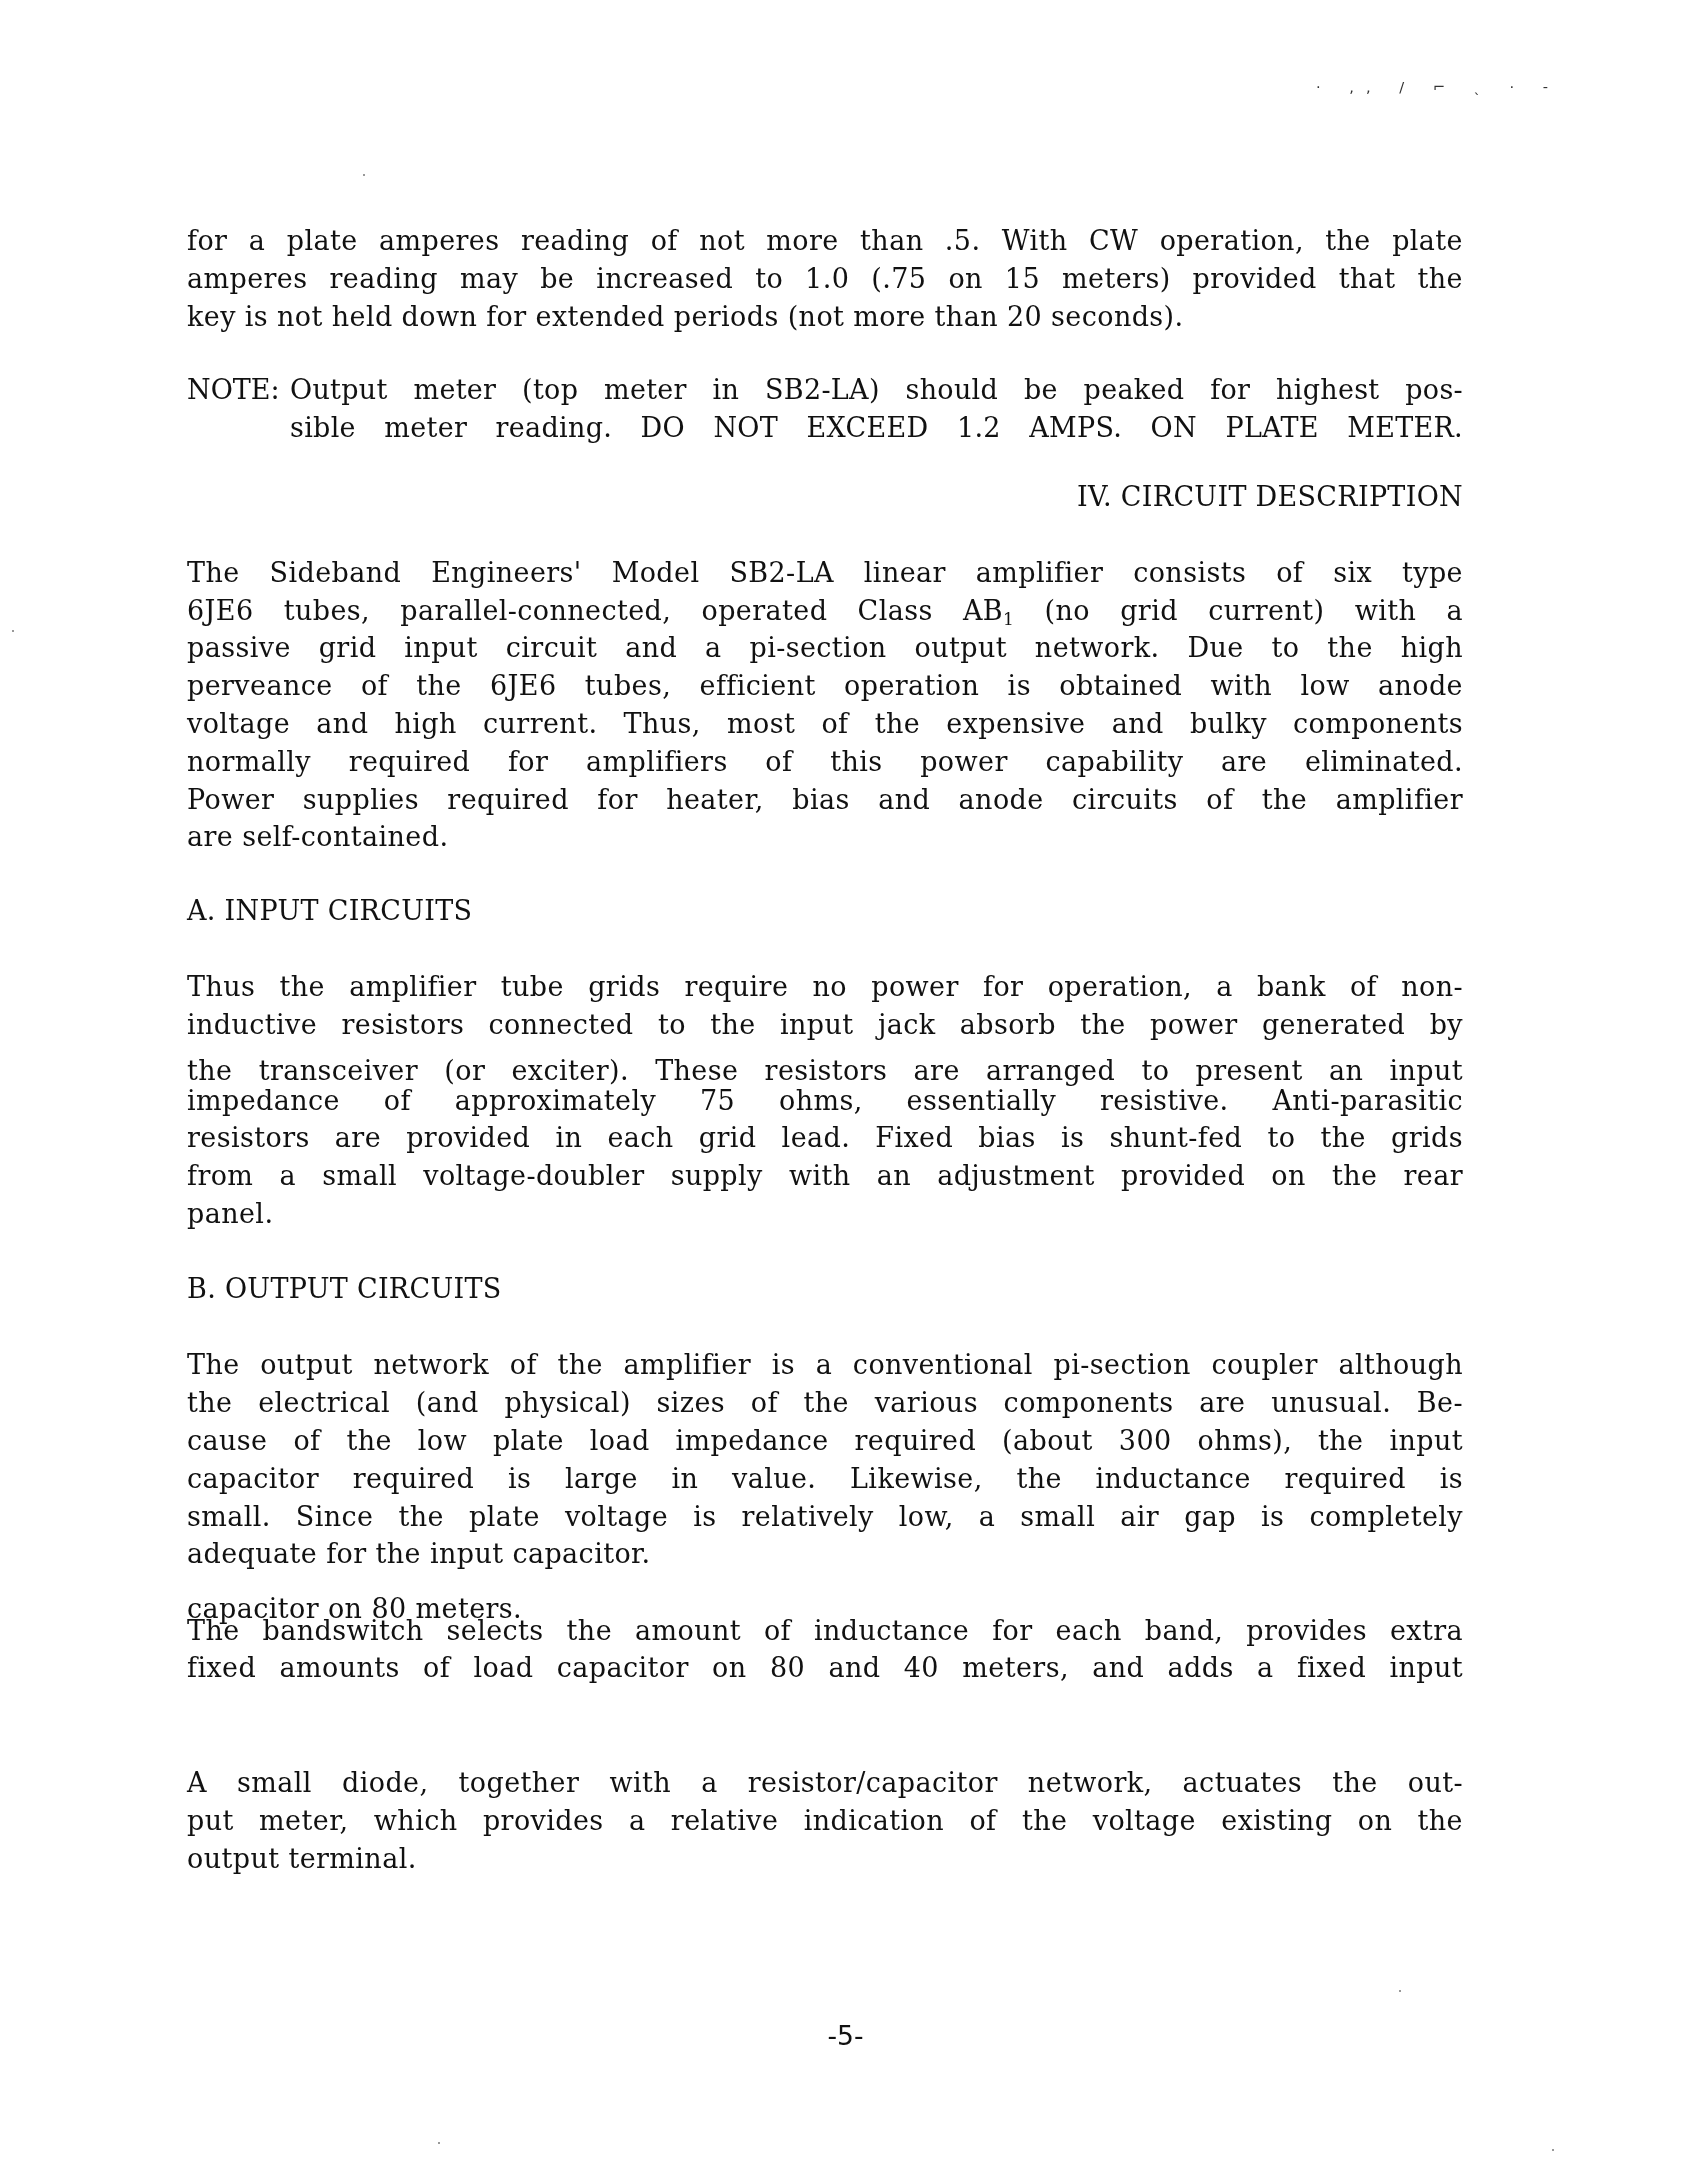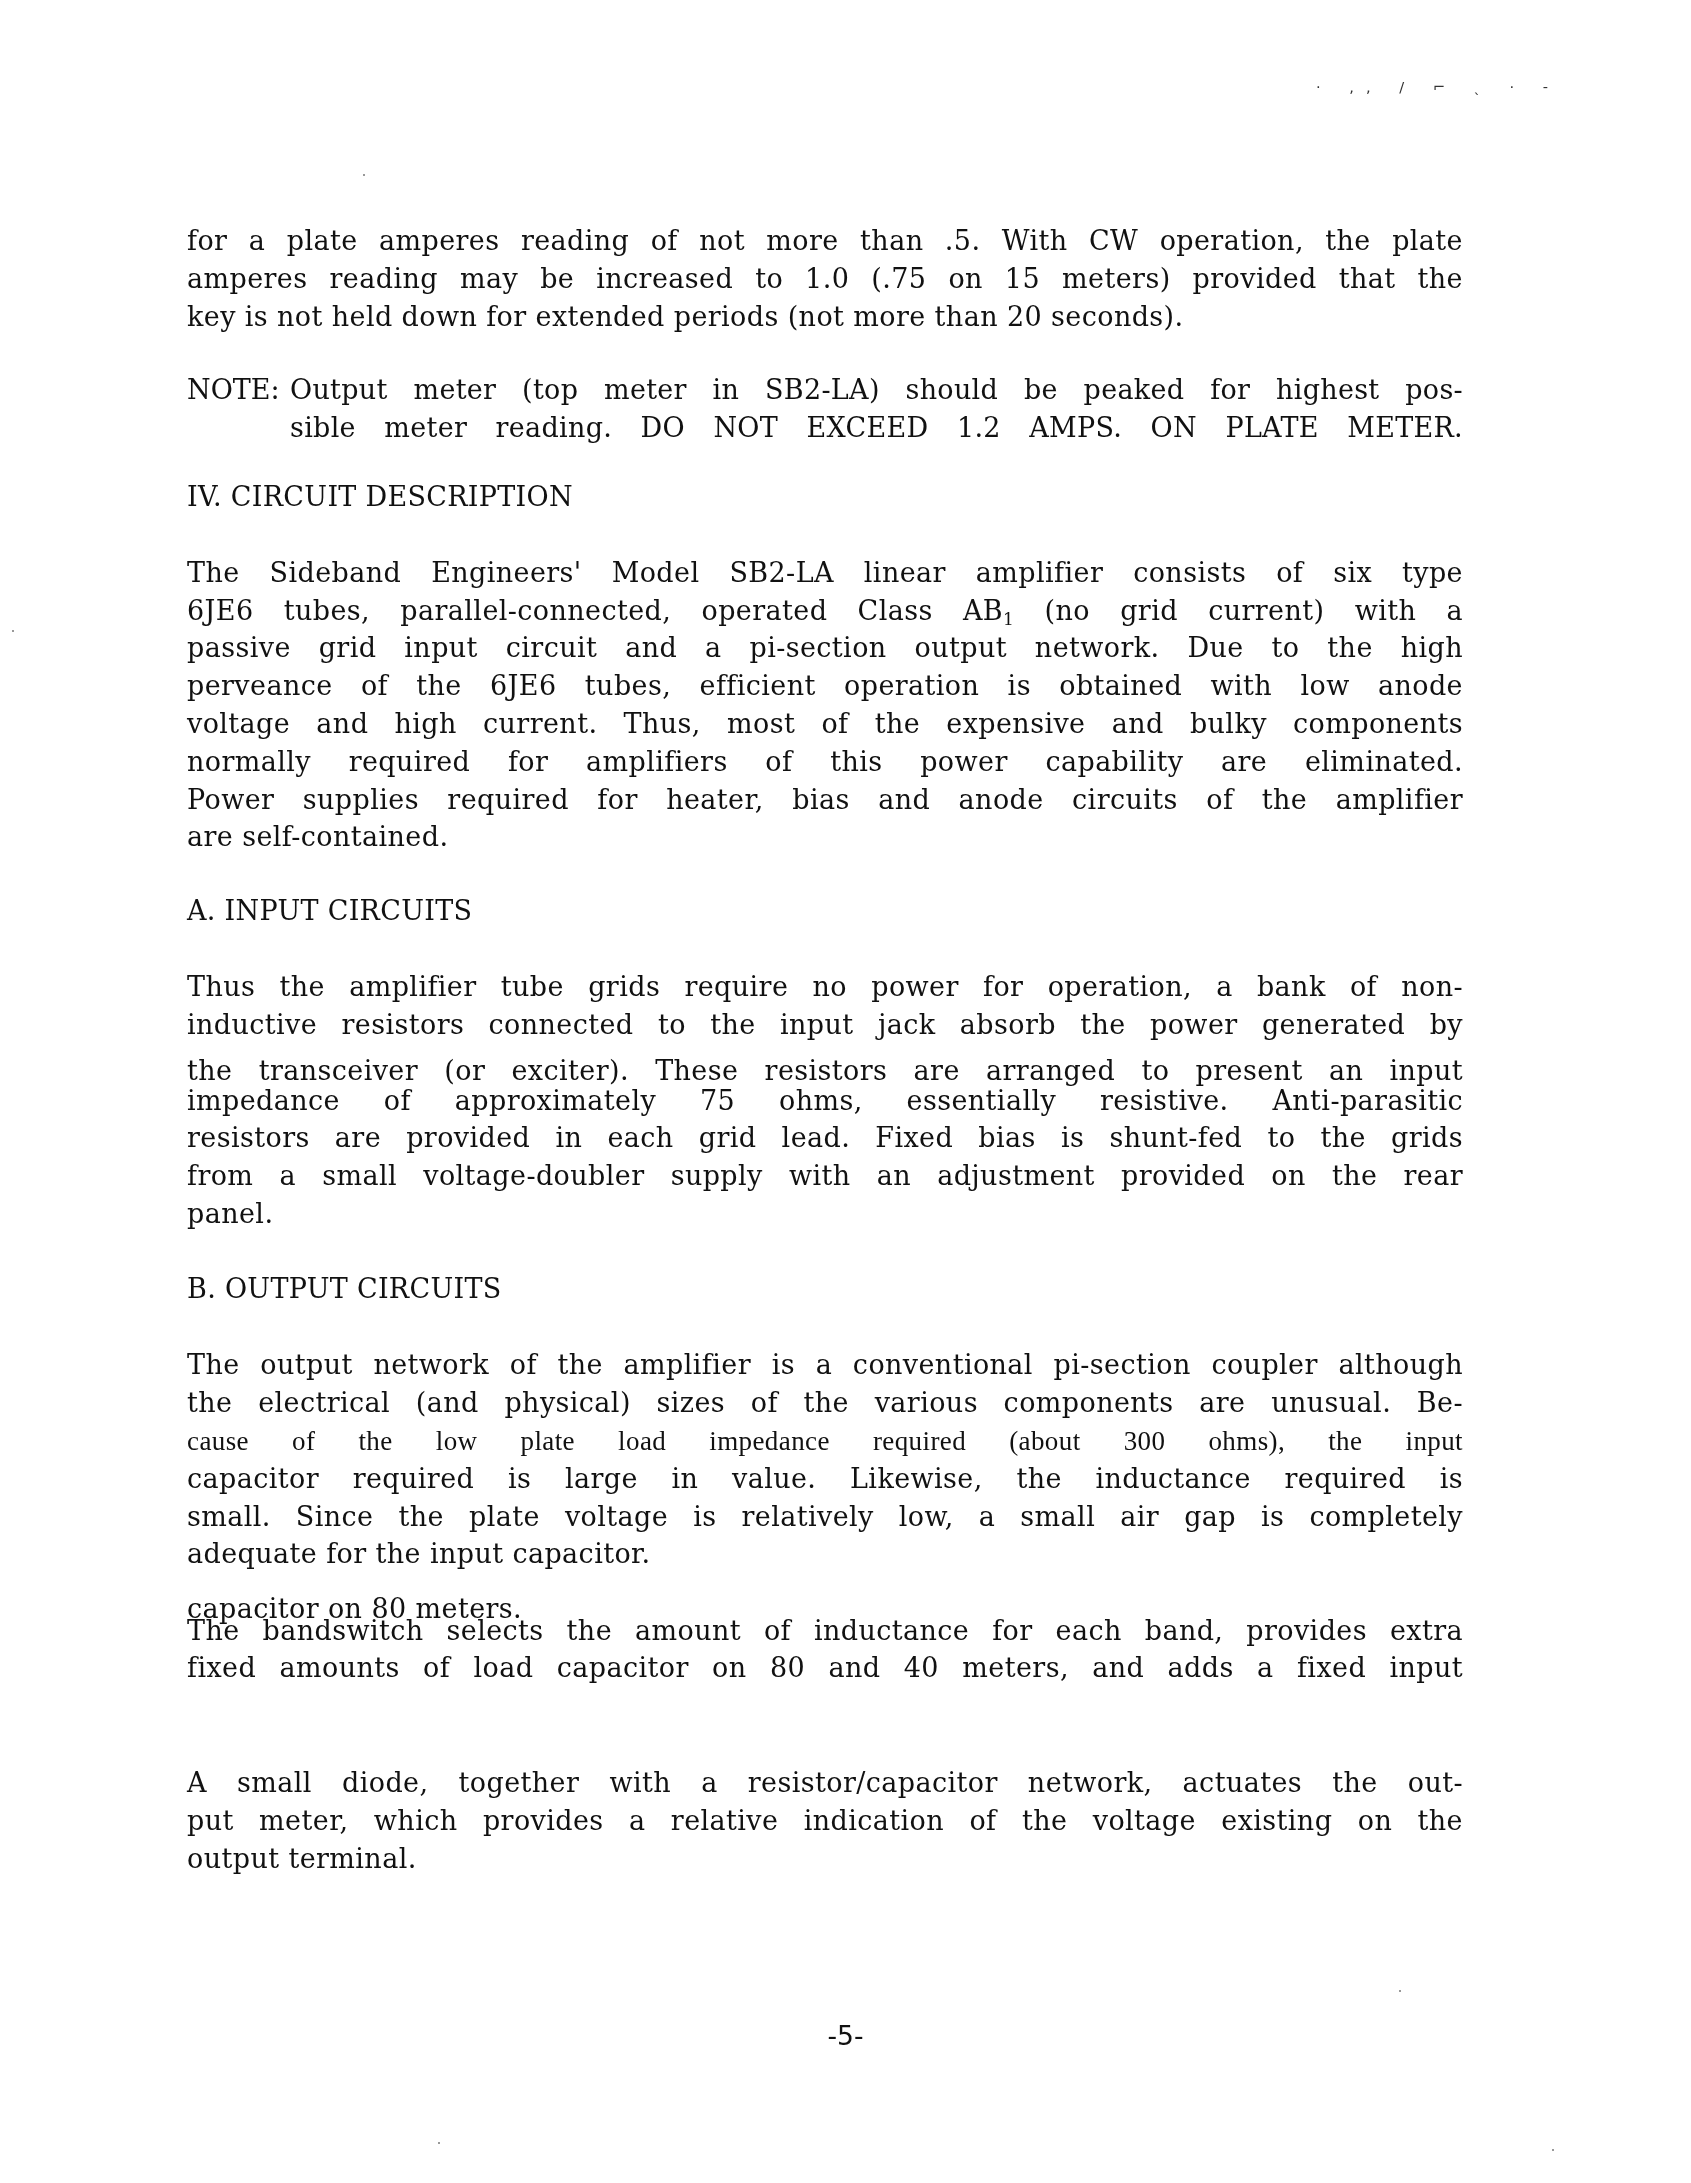--- a/index.html
+++ b/index.html
@@ -13,21 +13,21 @@
     position: absolute; left: 0; width: 1276px;
     font-size: 27px; line-height: 38px; white-space: nowrap;
     text-align: justify; text-align-last: justify;
     letter-spacing: 0.4px;
   }
   .line.last { text-align-last: left; }
   .heading {
     position: absolute; font-size: 27px; line-height: 38px; white-space: nowrap;
     letter-spacing: 0.3px;
   }
-  .center-heading { left: 0; width: 1276px; text-align: left; }
+  .center-heading { left: 0; width: 1276px; text-align: right; }
   .note-label { position: absolute; left: 0; font-size: 27px; line-height: 38px; }
   .note-line {
     position: absolute; left: 103px; width: 1173px;
     font-size: 27px; line-height: 38px; white-space: nowrap;
     text-align: justify; text-align-last: justify; letter-spacing: 0.3px;
   }
   sub { font-size: 17px; vertical-align: -5.3px; line-height: 0; }
   .page-number {
     position: absolute; left: 0; width: 1691px; top: 2019px;
     text-align: center; font-family: "DejaVu Sans", "Liberation Sans", sans-serif;
@@ -85,21 +85,21 @@
     <div class="line" style="top:1082px;">impedance of approximately 75 ohms, essentially resistive.  Anti-parasitic</div>
     <div class="line" style="top:1119px;">resistors are provided in each grid lead.  Fixed bias is shunt-fed to the grids</div>
     <div class="line" style="top:1157px;">from a small voltage-doubler supply with an adjustment provided on the rear</div>
     <div class="line last" style="top:1195px;">panel.</div>
   </div>
 
   <div class="heading" style="left:0;top:1270px;">B.   OUTPUT CIRCUITS</div>
   <div>
     <div class="line" style="top:1346px;">The output network of the amplifier is a conventional pi-section coupler although</div>
     <div class="line" style="top:1384px;">the electrical (and physical) sizes of the various components are unusual.  Be-</div>
-    <div class="line" style="top:1422px;font-family:Liberation Serif, serif;">cause of the low plate load impedance required (about 300 ohms), the input</div>
+    <div class="line" style="top:1422px;">cause of the low plate load impedance required (about 300 ohms), the input</div>
     <div class="line" style="top:1460px;">capacitor required is large in value.  Likewise, the inductance required is</div>
     <div class="line" style="top:1498px;">small.  Since the plate voltage is relatively low, a small air gap is completely</div>
     <div class="line last" style="top:1535px;">adequate for the input capacitor.</div>
   </div>
 
   <div>
     <div class="line" style="top:1612px;">The bandswitch selects the amount of inductance for each band, provides extra</div>
     <div class="line" style="top:1649px;">fixed amounts of load capacitor on 80 and 40 meters, and adds a fixed input</div>
     <div class="line last" style="top:1590px;">capacitor on 80 meters.</div>
   </div>

